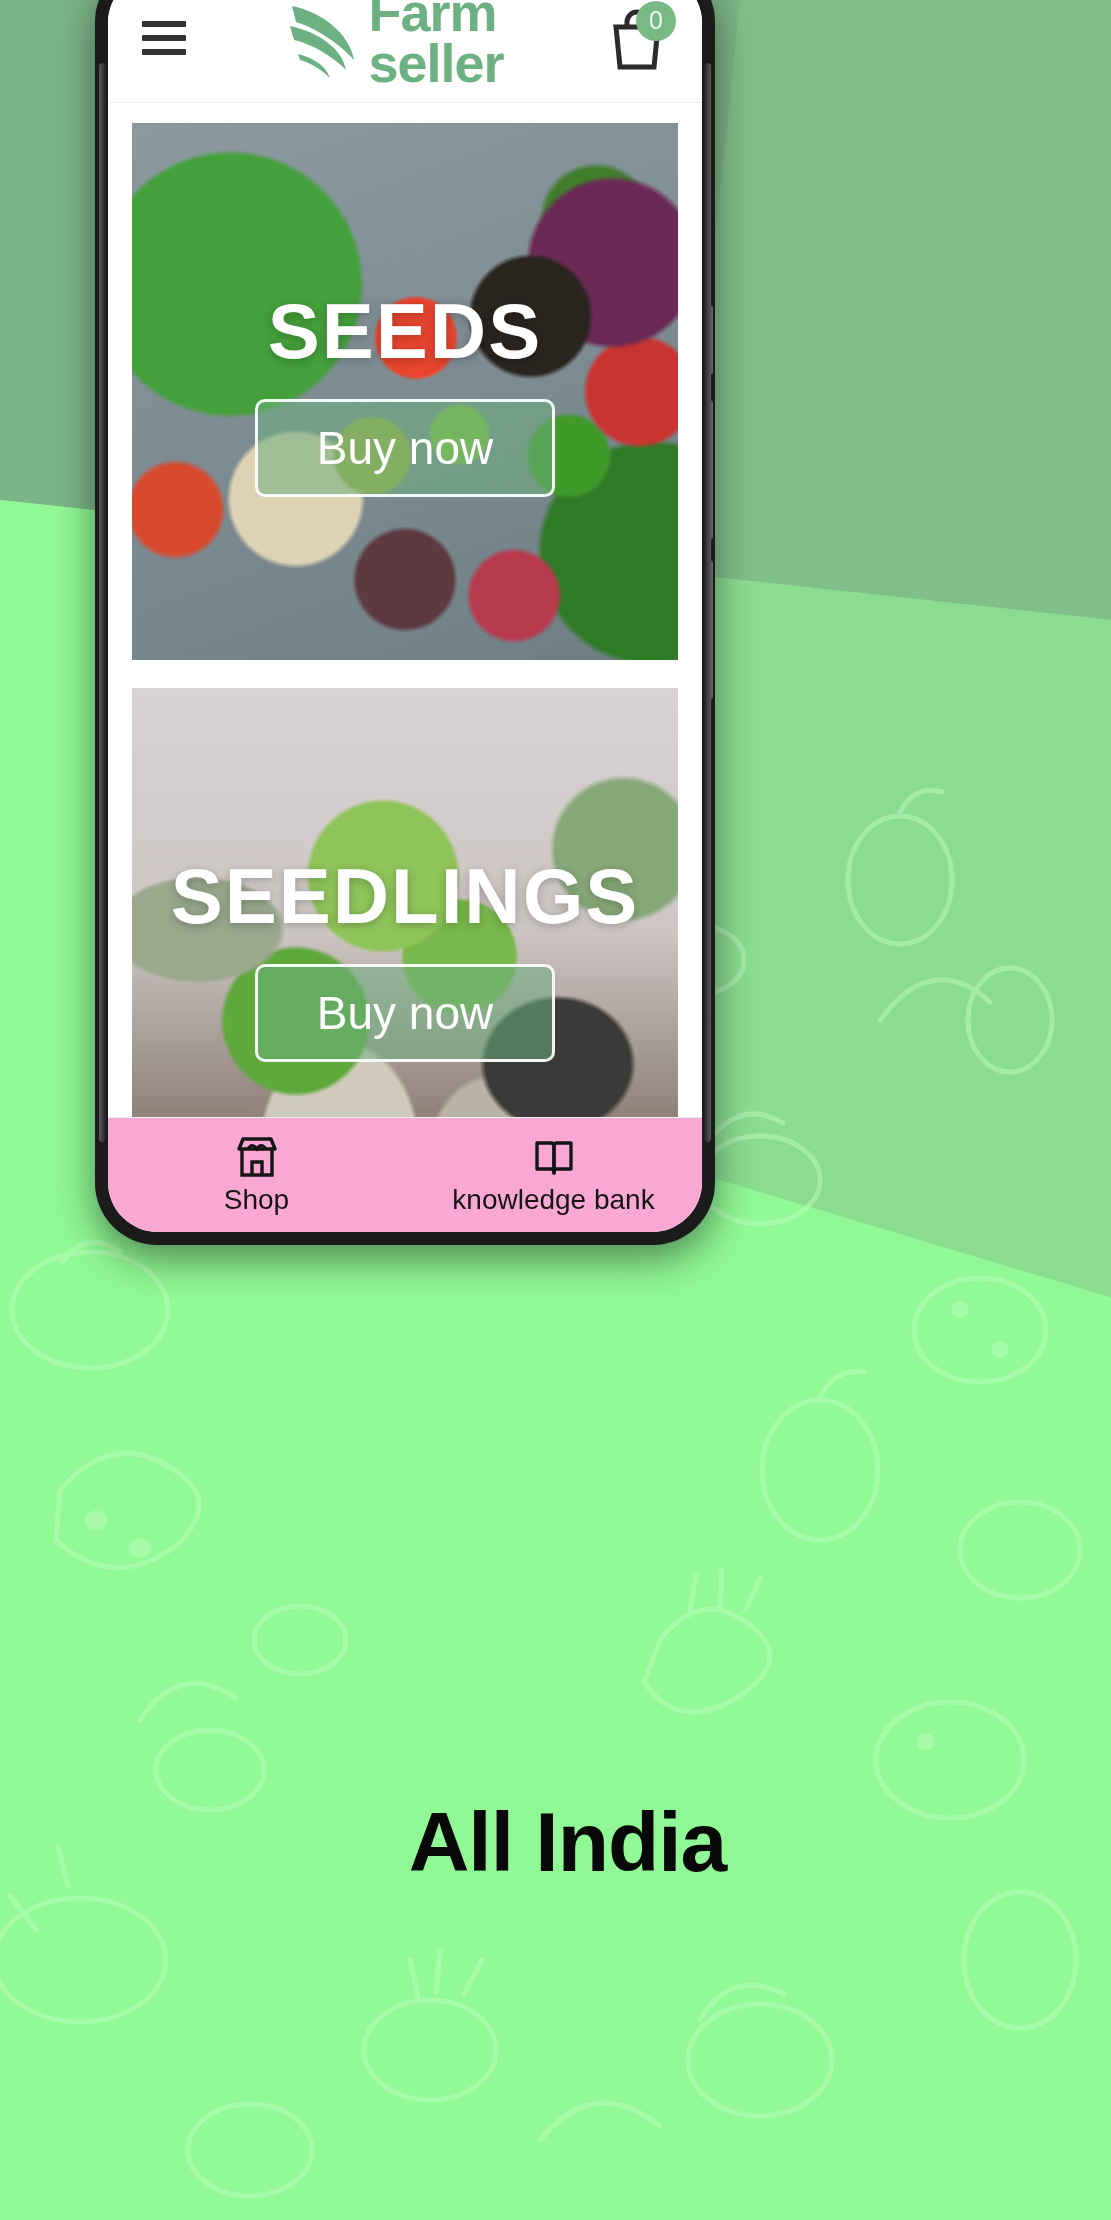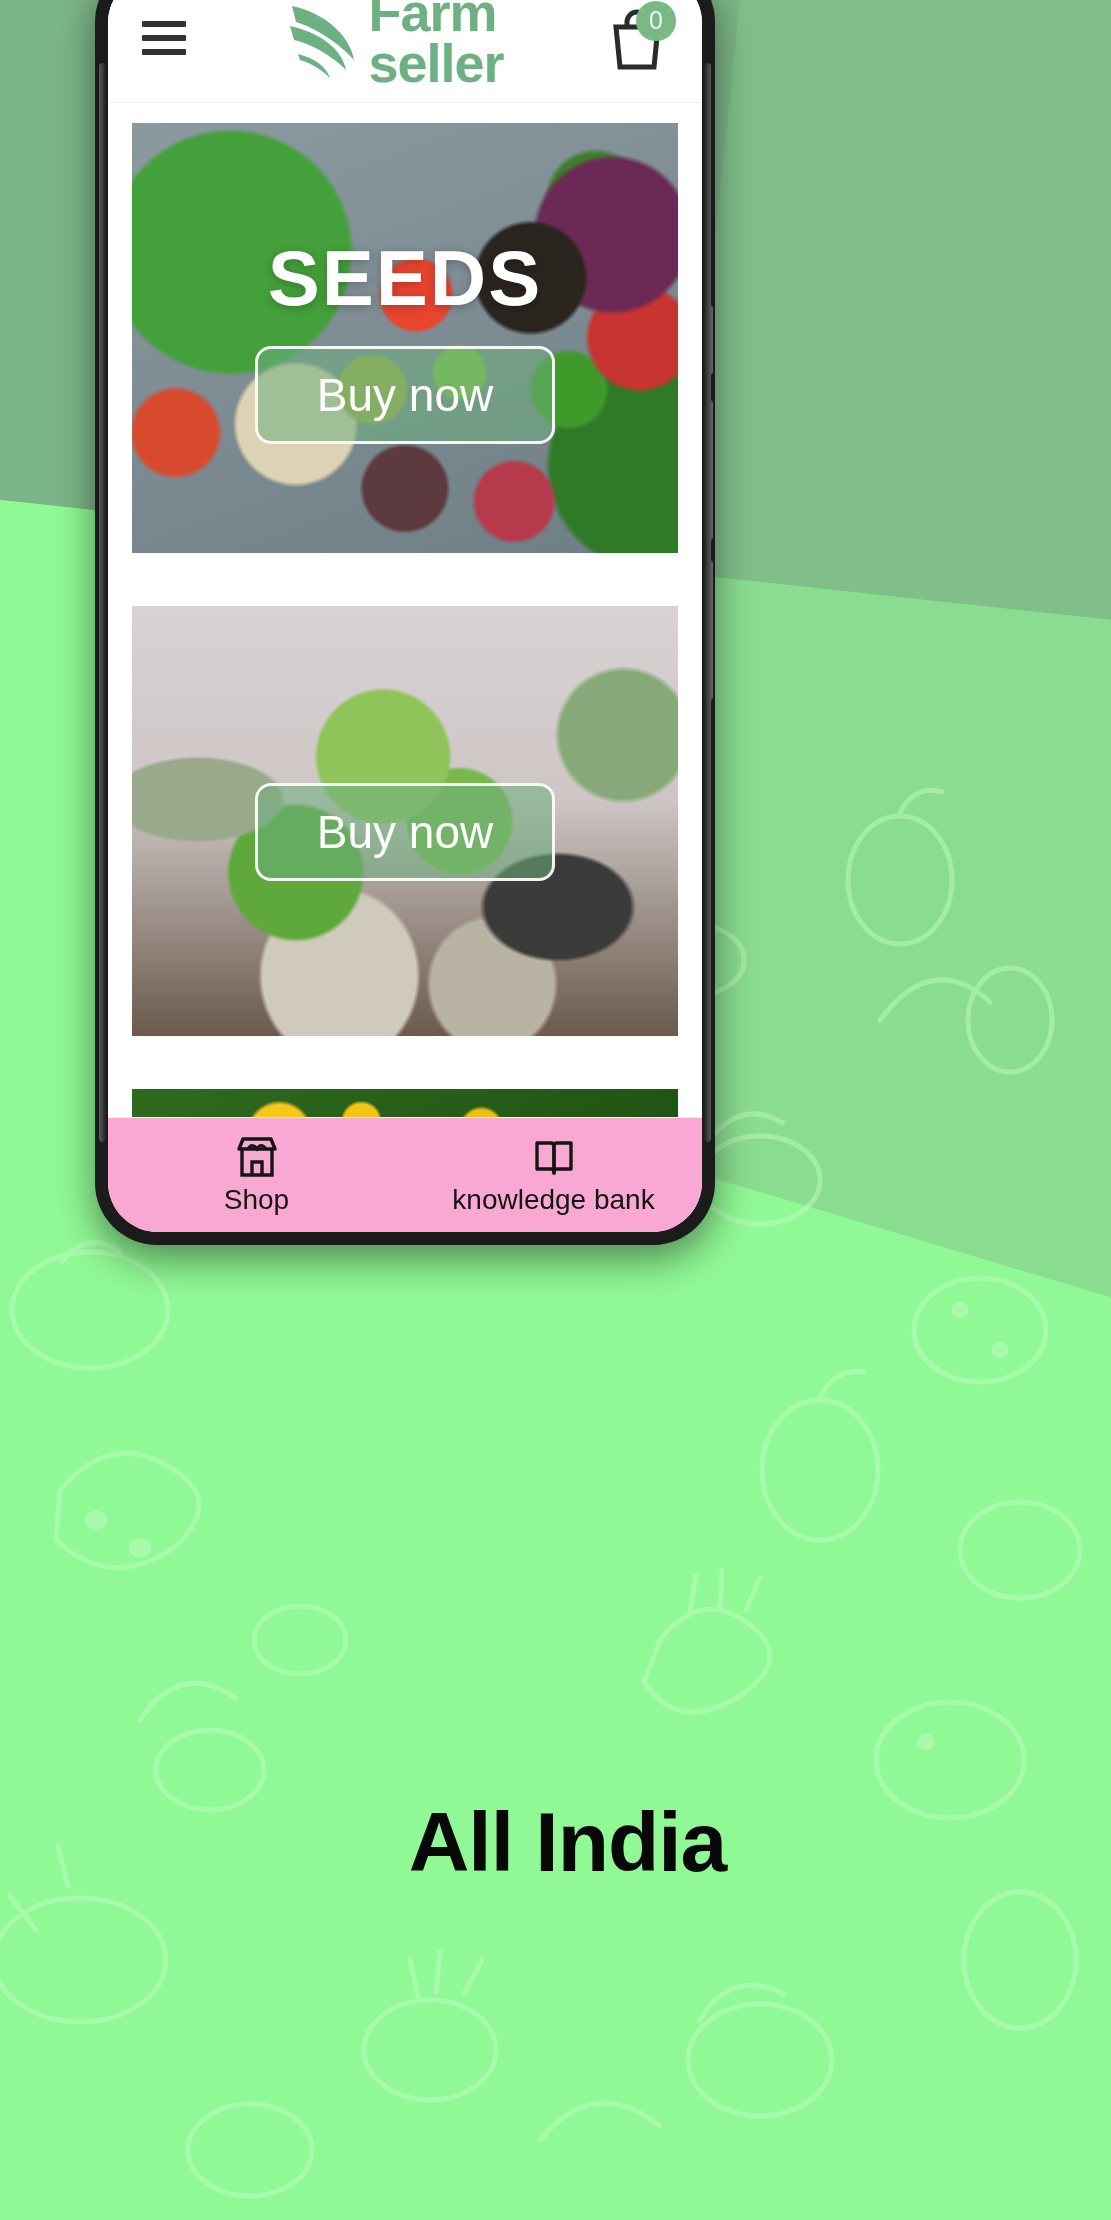--- a/index.html
+++ b/index.html
@@ -72,32 +72,32 @@
   #cart-wrap{ position:relative; width:62px; height:70px; cursor:pointer; }
   #cart-badge{
     position:absolute; right:-8px; top:-2px; width:40px; height:40px; border-radius:50%;
     background:#78b985; color:#eaf6ec; font-size:25px; font-weight:400;
     display:flex; align-items:center; justify-content:center; z-index:2;
   }
 
   
   #app-body{ height:calc(100% - 130px - 115px); background:#fff; padding:20px 24px 0; overflow:hidden;}
   .banner{
-    position:relative; width:100%; height:430px; margin-bottom:53px;
+    position:relative; width:100%; height:537px; margin-bottom:28px;
     overflow:hidden; display:flex; flex-direction:column;
     align-items:center; justify-content:center;
   }
   .banner .photo{ position:absolute; inset:0; }
   .banner .title{
     position:relative; color:#fff; font-weight:700; font-size:78px;
     letter-spacing:2px; text-shadow:0 2px 10px rgba(0,0,0,.25); z-index:2;
   }
   .banner .buy{
     position:relative; z-index:2; margin-top:22px;
-    width:300px; height:98px; border-radius:16px;
+    width:300px; height:98px; border-radius:10px;
     border:3px solid rgba(255,255,255,.92);
     background:rgba(110,175,125,.55);
     color:#fff; font-size:46px; display:flex; align-items:center; justify-content:center;
     cursor:pointer;
   }
   .banner.flowers{ height:180px; margin-bottom:0; }
 
   
   .ph-seeds{
     background:
@@ -254,20 +254,21 @@
     <div id="app-body">
 
       <div class="banner">
         <div class="photo ph-seeds"></div>
         <div class="title">SEEDS</div>
         <div class="buy">Buy now</div>
       </div>
 
       <div class="banner">
         <div class="photo ph-seedlings"></div>
+        <div class="title">SEEDLINGS</div>
         <div class="buy">Buy now</div>
       </div>
 
       <div class="banner flowers">
         <div class="photo ph-flowers"></div>
       </div>
 
     </div>
 
     <div id="bottom-nav">

